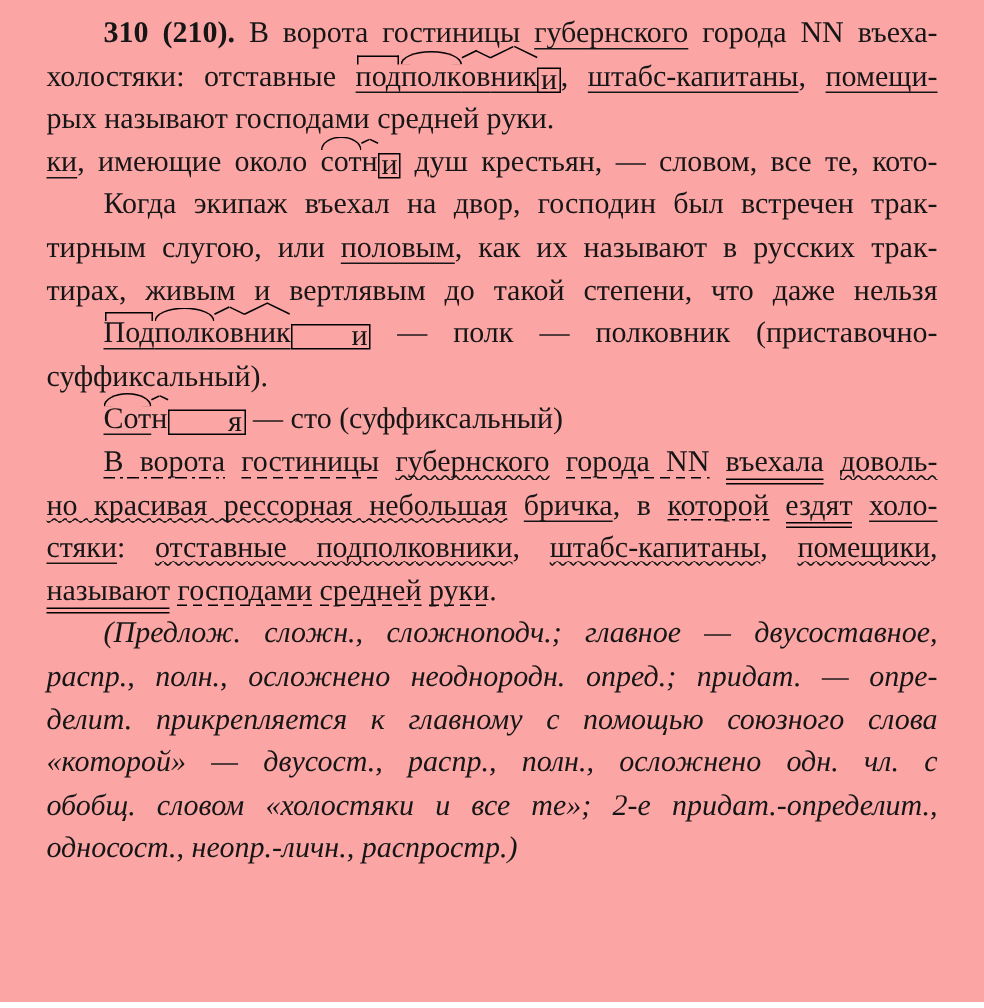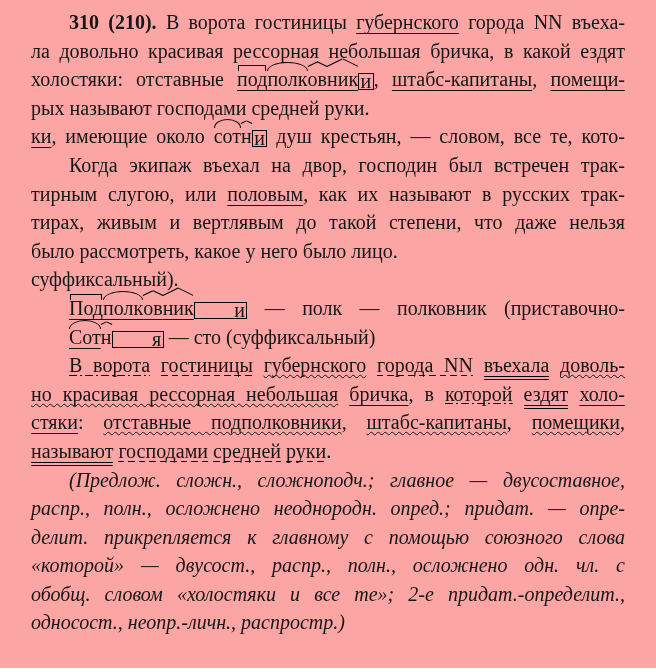--- a/index.html
+++ b/index.html
@@ -49,34 +49,32 @@
       top:-2px;transform-origin:right center;transform:rotate(26deg);}
   .me{display:inline-block;height:15px;line-height:14px;padding:0 1.5px;
       border:1.3px solid #000;vertical-align:-2px;}
 </style>
 </head>
 <body>
 
 <div class="page">
     <div class="para">
       <div class="line ind"><span class="b">310 (210).</span><span> В ворота гостиницы </span><span class="u1">губернского</span><span> города NN въеха-</span></div>
-      <div class="line"><span>ла довольно красивая рессорная небольшая бричка, в какой ездят</span></div>
       <div class="line"><span>холостяки: отставные </span><span class="u1"><span class="mp">под</span><span class="mr">полк</span><span class="ms">ов</span><span class="ms">ник</span><span class="me">и</span></span><span>, </span><span class="u1">штабс-капитаны</span><span>, </span><span class="u1">помещи-</span></div>
       <div class="line ll"><span>рых называют господами средней руки.</span></div>
       <div class="line"><span class="u1">ки</span><span>, имеющие около </span><span><span class="mr">сот</span><span class="ms">н</span><span class="me">и</span></span><span> душ крестьян, — словом, все те, кото-</span></div>
     </div>
     <div class="para">
       <div class="line ind"><span>Когда экипаж въехал на двор, господин был встречен трак-</span></div>
       <div class="line"><span>тирным слугою, или </span><span class="u1">половым</span><span>, как их называют в русских трак-</span></div>
       <div class="line"><span>тирах, живым и вертлявым до такой степени, что даже нельзя</span></div>
-      <div class="line ll"><span>было рассмотреть, какое у него было лицо.</span></div>
     </div>
     <div class="para">
+      <div class="line ind"><span class="u1"><span class="mp">Под</span><span class="mr">полк</span><span class="ms">ов</span><span class="ms">ник</span><span class="me">и</span></span><span> — полк — полковник (приставочно-</span></div>
       <div class="line ll"><span>суффиксальный).</span></div>
-      <div class="line ind"><span class="u1"><span class="mp">Под</span><span class="mr">полк</span><span class="ms">ов</span><span class="ms">ник</span><span class="me">и</span></span><span> — полк — полковник (приставочно-</span></div>
     </div>
     <div class="para">
       <div class="line ll ind"><span><span class="mr u1">Сот</span><span class="ms">н</span><span class="me">я</span></span><span> — сто (суффиксальный)</span></div>
     </div>
     <div class="para">
       <div class="line ind"><span class="udd">В ворота</span><span> </span><span class="ud">гостиницы</span><span> </span><span class="uw">губернского</span><span> </span><span class="ud">города NN</span><span> </span><span class="u2">въехала</span><span> </span><span class="uw">доволь-</span></div>
       <div class="line"><span class="uw">но красивая рессорная небольшая</span><span> </span><span class="u1">бричка</span><span>, в </span><span class="udd">которой</span><span> </span><span class="u2">ездят</span><span> </span><span class="u1">холо-</span></div>
       <div class="line"><span class="u1">стяки</span><span>: </span><span class="uw">отставные подполковники</span><span>, </span><span class="uw">штабс-капитаны</span><span>, </span><span class="uw">помещики</span><span>,</span></div>
       <div class="line ll"><span class="u2">называют</span><span> </span><span class="ud">господами</span><span> </span><span class="ud">средней</span><span> </span><span class="ud">руки</span><span>.</span></div>
     </div>

